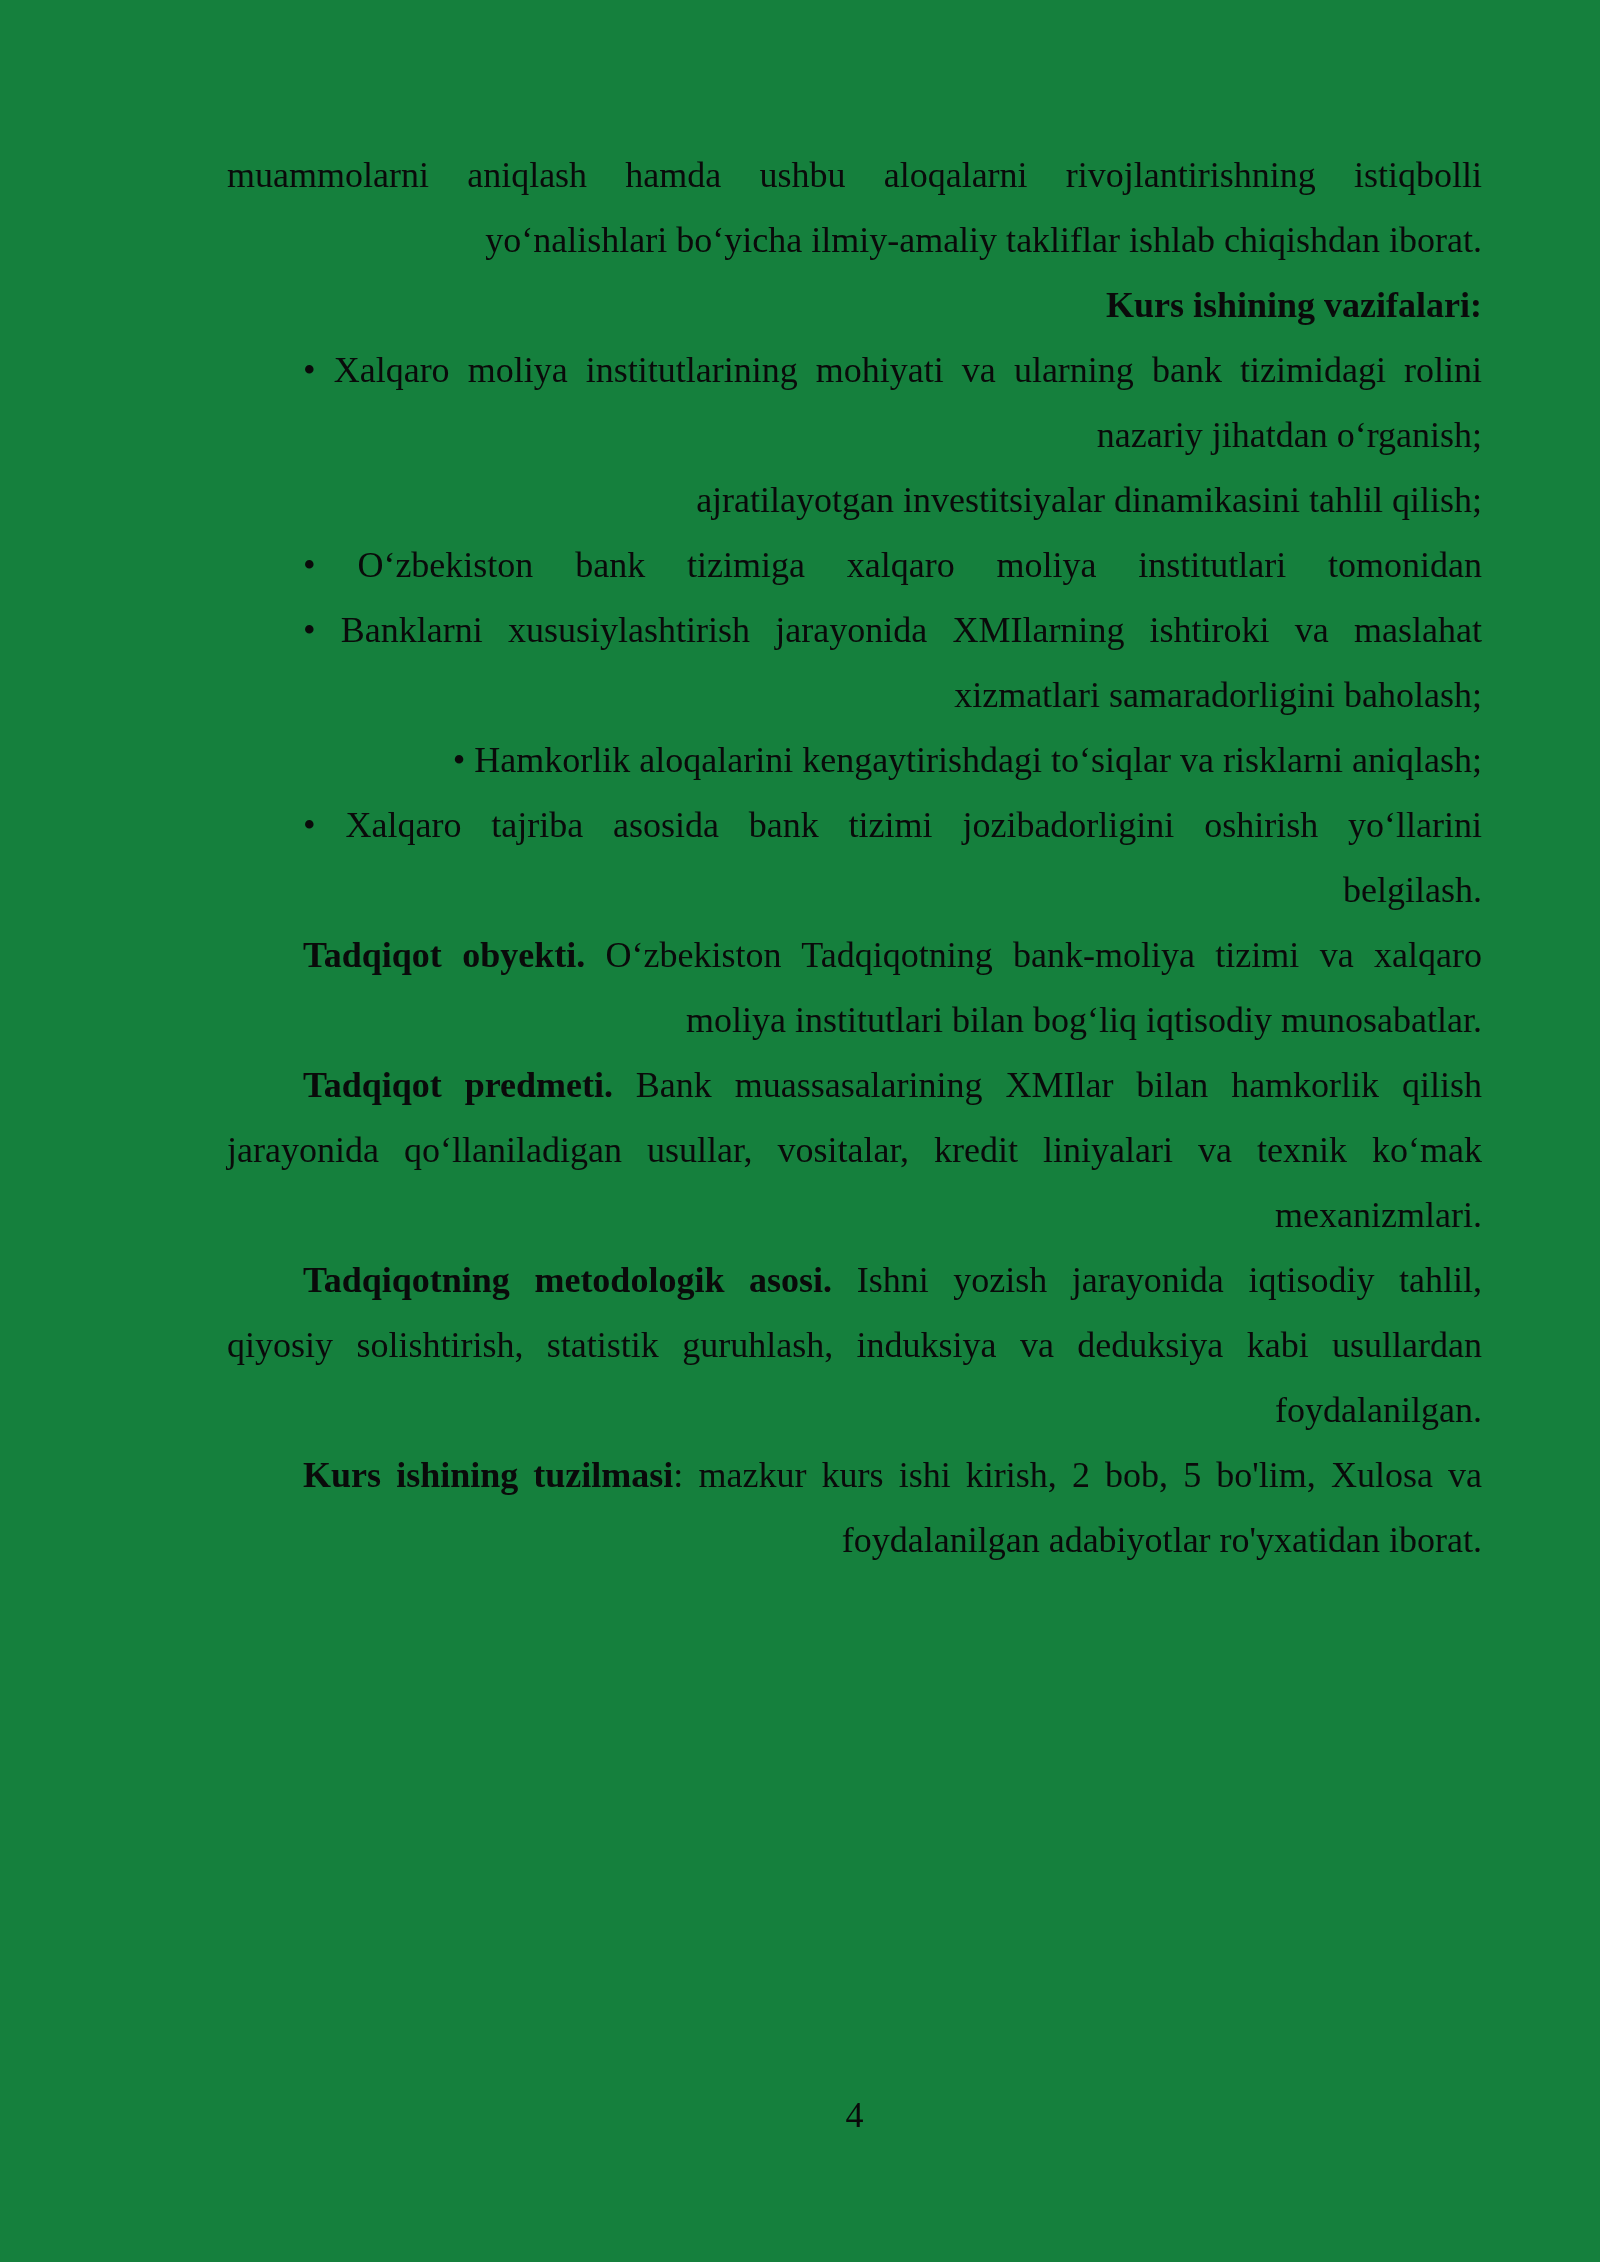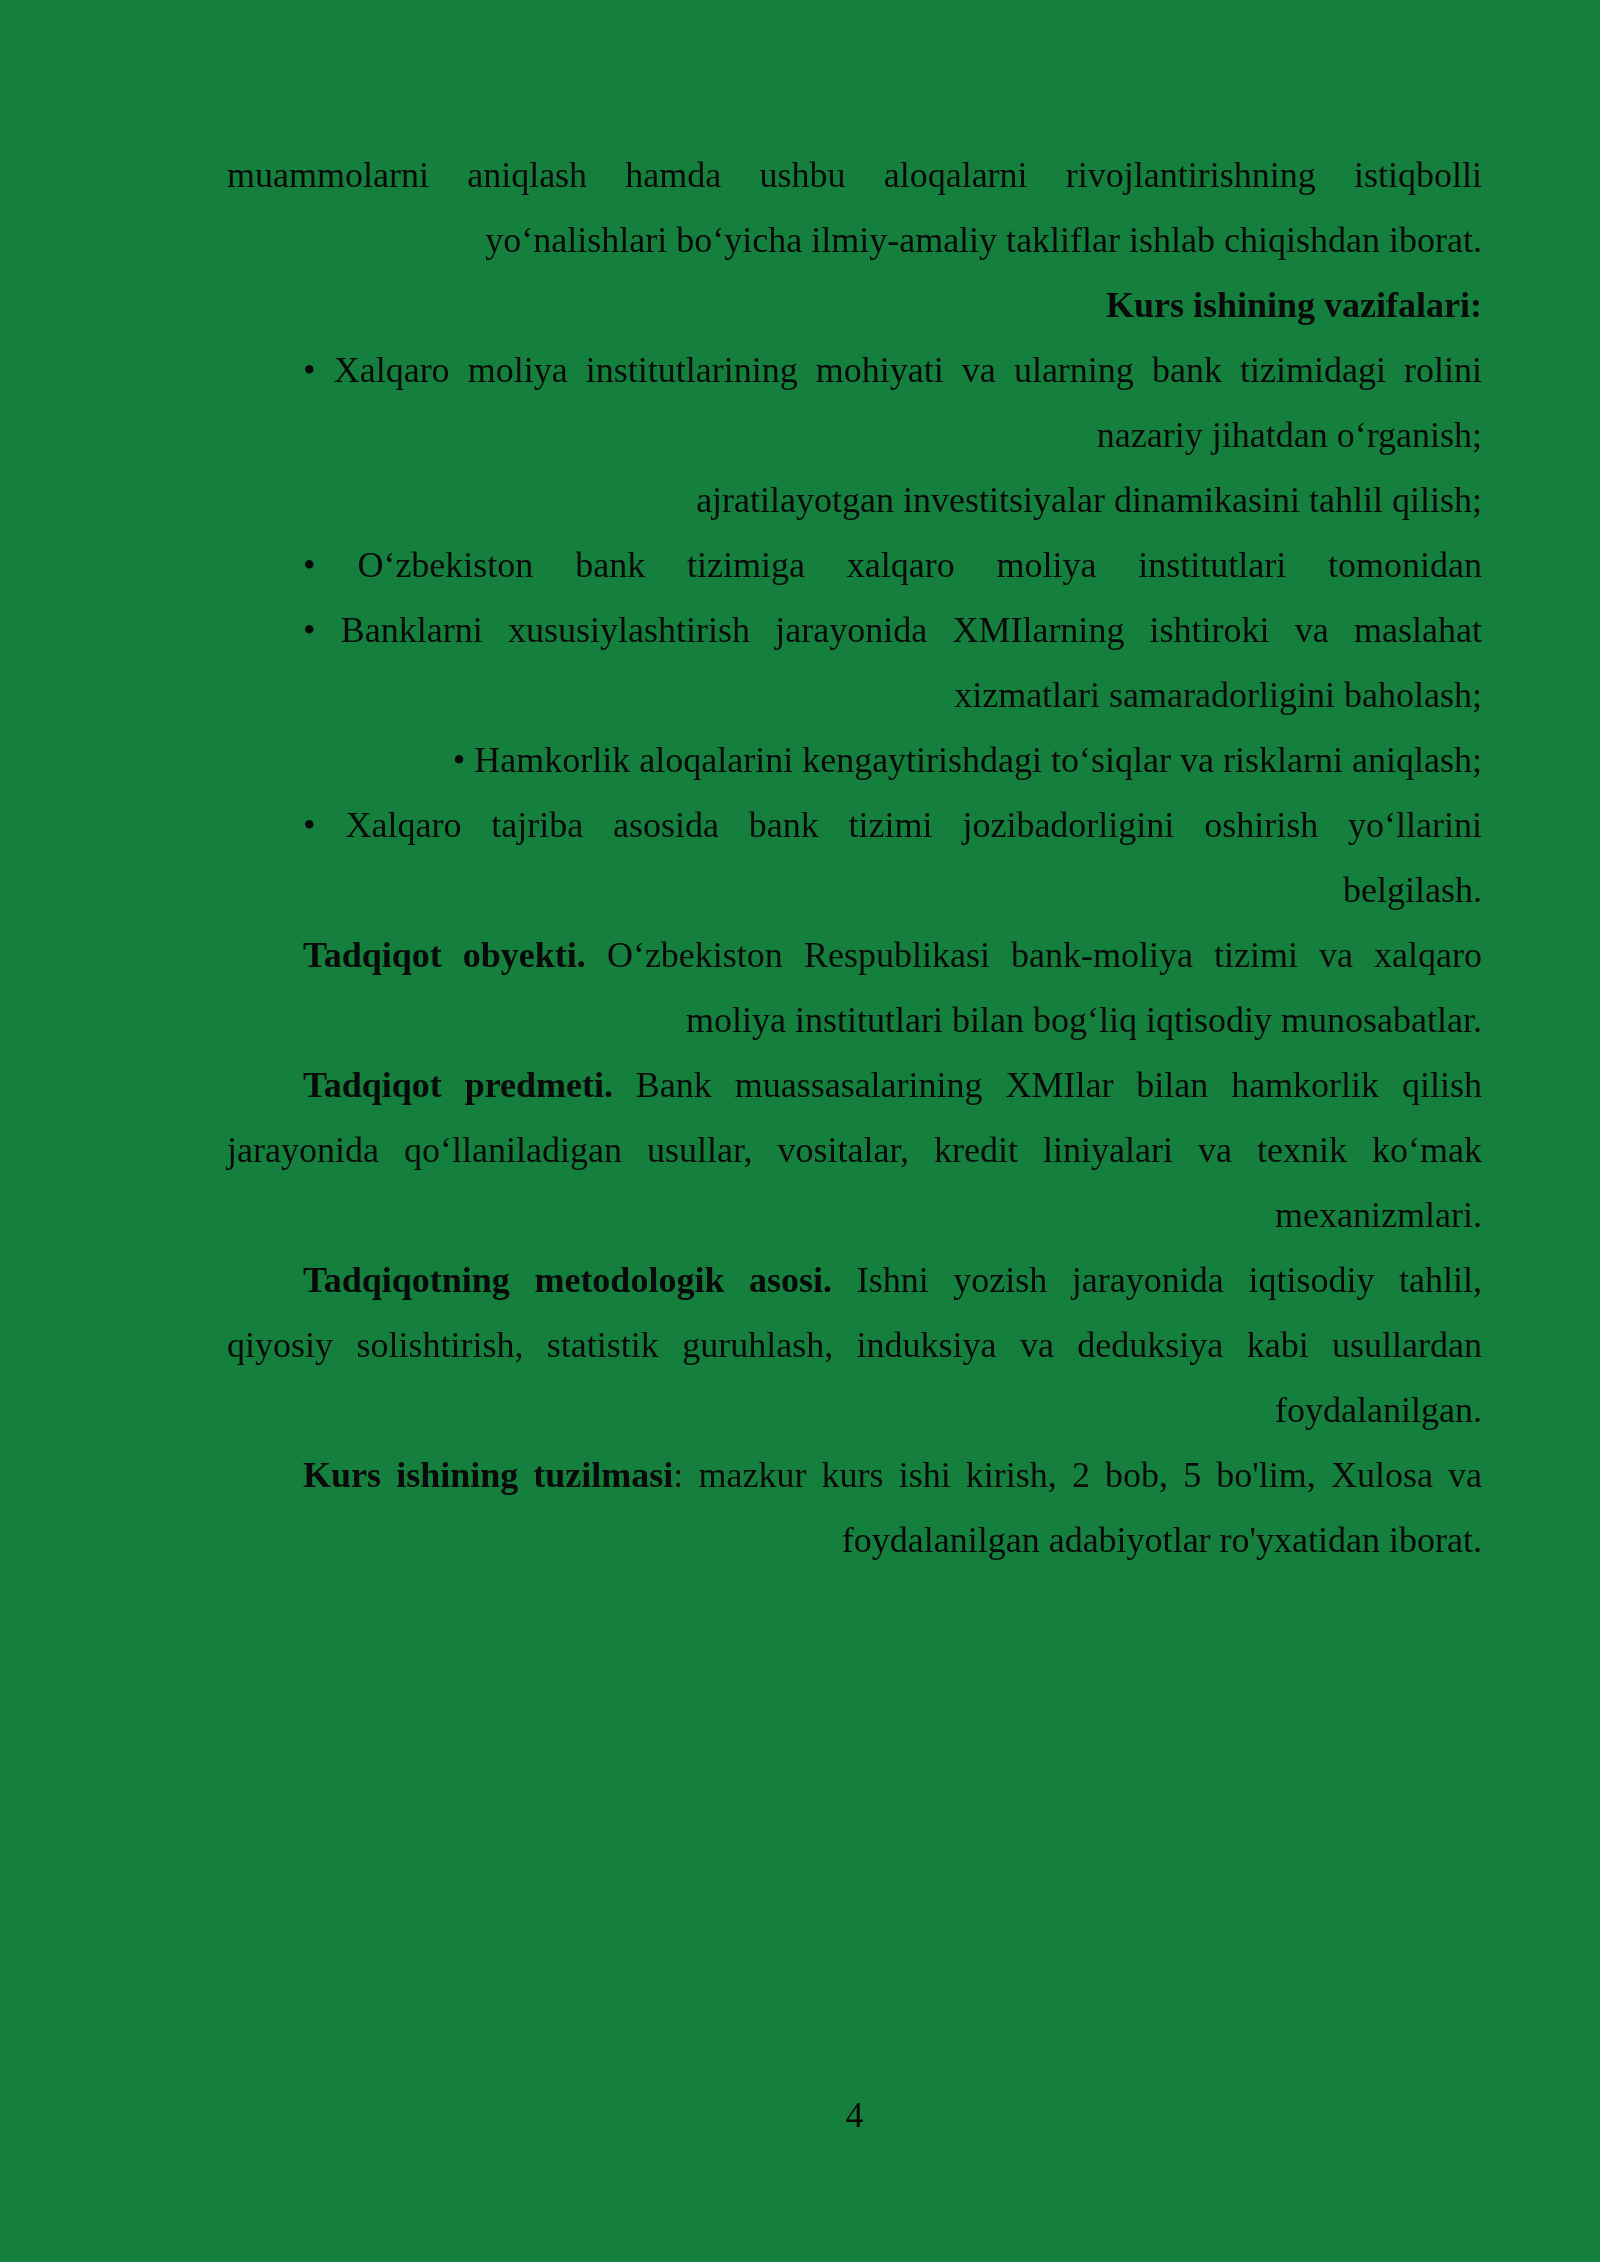--- a/index.html
+++ b/index.html
@@ -80,21 +80,21 @@
         <div class="line"><span class="normal">xizmatlari samaradorligini baholash;</span></div>
       </div>
       <div class="paragraph">
         <div class="line indent"><span class="normal">• Hamkorlik aloqalarini kengaytirishdagi to‘siqlar va risklarni aniqlash;</span></div>
       </div>
       <div class="paragraph">
         <div class="line justify indent"><span class="normal">• Xalqaro tajriba asosida bank tizimi jozibadorligini oshirish yo‘llarini</span></div>
         <div class="line"><span class="normal">belgilash.</span></div>
       </div>
       <div class="paragraph">
-        <div class="line justify indent"><span class="bold">Tadqiqot obyekti.</span><span class="normal"> O‘zbekiston Respublikasi bank-moliya tizimi va xalqaro</span></div>
+        <div class="line justify indent"><span class="bold">Tadqiqot obyekti.</span><span class="normal"> O‘zbekiston Tadqiqotning bank-moliya tizimi va xalqaro</span></div>
         <div class="line"><span class="normal">moliya institutlari bilan bog‘liq iqtisodiy munosabatlar.</span></div>
       </div>
       <div class="paragraph">
         <div class="line justify indent"><span class="bold">Tadqiqot predmeti.</span><span class="normal"> Bank muassasalarining XMIlar bilan hamkorlik qilish</span></div>
         <div class="line justify"><span class="normal">jarayonida qo‘llaniladigan usullar, vositalar, kredit liniyalari va texnik ko‘mak</span></div>
         <div class="line"><span class="normal">mexanizmlari.</span></div>
       </div>
       <div class="paragraph">
         <div class="line justify indent"><span class="bold">Tadqiqotning metodologik asosi.</span><span class="normal"> Ishni yozish jarayonida iqtisodiy tahlil,</span></div>
         <div class="line justify"><span class="normal">qiyosiy solishtirish, statistik guruhlash, induksiya va deduksiya kabi usullardan</span></div>

